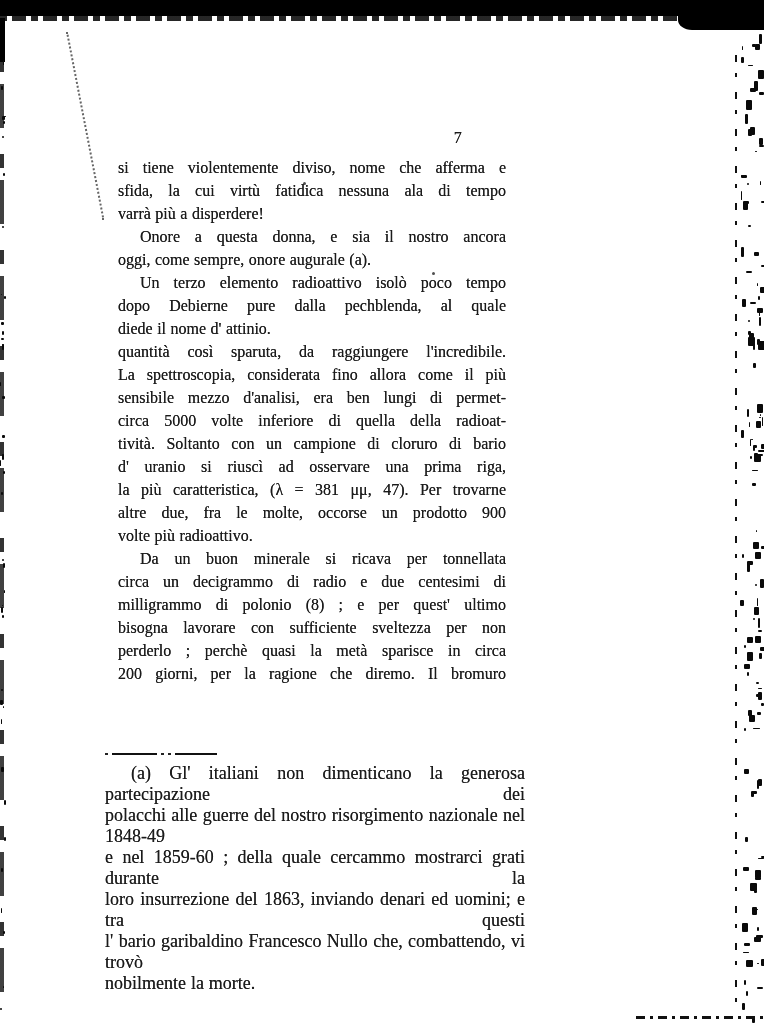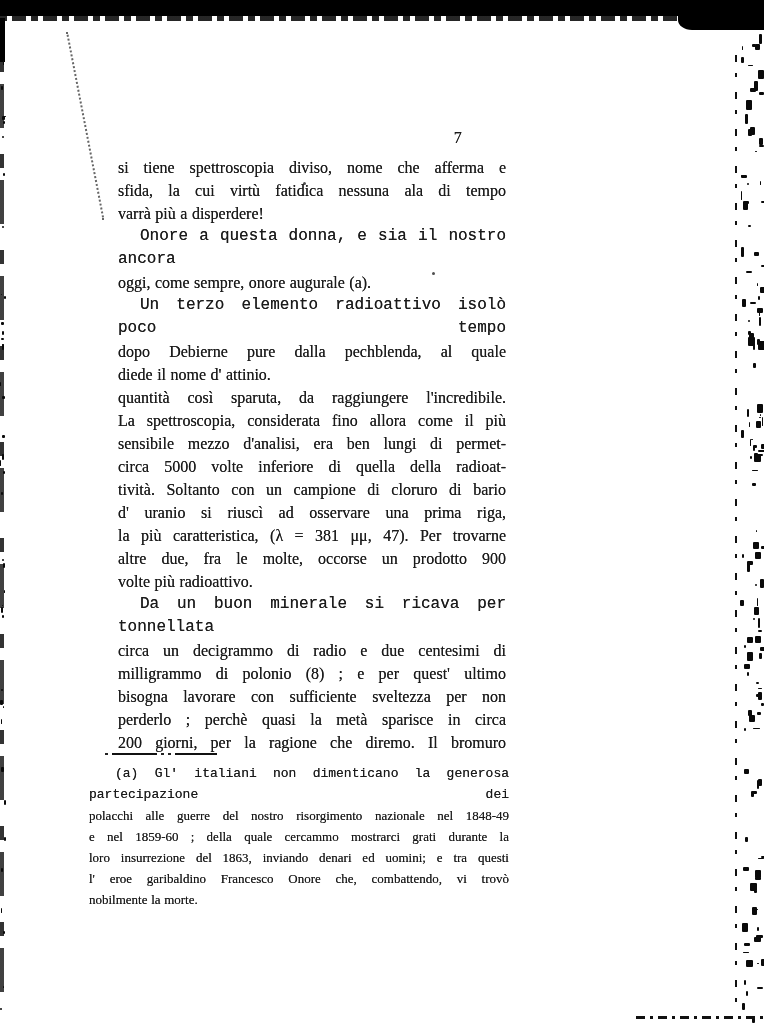--- a/index.html
+++ b/index.html
@@ -75,28 +75,28 @@
     text-shadow: 0 0 .5px rgba(0,0,0,.75);
     word-spacing: .5px;
   }
   .footnote-rule {
     position: absolute; left: 105px; top: 753px; width: 112px; height: 2px;
     background: repeating-linear-gradient(90deg,
       #222 0 3px, transparent 3px 7px, #111 7px 52px, transparent 52px 56px,
       #222 56px 59px, transparent 59px 63px);
   }
   .footnote-text {
-    position: absolute; left: 89px; top: 763px; width: 420px;
-    font-size: 13px; line-height: 21px;
+    position: absolute; left: 105px; top: 763px; width: 420px;
+    font-size: 18px; line-height: 21px;
     text-shadow: 0 0 .4px rgba(0,0,0,.7);
     word-spacing: .4px;
   }
   .line { text-align: justify; }
   .line.just { text-align-last: justify; }
-  .line.indent { text-indent: 22px; font-family: Liberation Mono, monospace; }
+  .line.indent { text-indent: 22px; }
   .footnote-text .line.indent { text-indent: 26px; }
 </style>
 </head>
 <body>
 
 <div class="screen">
 
   <div class="top-band"></div>
   <div class="top-band-fringe"></div>
   <div class="top-right-blob"></div>
@@ -278,21 +278,21 @@
       <i style="left:1.4px;top:261.9px;width:2.2px;height:3.4px"></i>
     </div>
   <div class="bottom-dots"></div>
   <div class="diagonal-scratch"></div>
   <div class="stray-dot" style="left:303px;top:182px;"></div>
   <div class="stray-dot" style="left:432px;top:272px;"></div>
 
   <div class="page-number">7</div>
 
   <div class="body-text">
-      <div class="line just">si tiene spettroscopia diviso, nome che afferma e</div>
+      <div class="line just">si tiene violentemente diviso, nome che afferma e</div>
       <div class="line just">sfida, la cui virtù fatidica nessuna ala di tempo</div>
       <div class="line">varrà più a disperdere!</div>
       <div class="line indent just">Onore a questa donna, e sia il nostro ancora</div>
       <div class="line">oggi, come sempre, onore augurale (a).</div>
       <div class="line indent just">Un terzo elemento radioattivo isolò poco tempo</div>
       <div class="line just">dopo Debierne pure dalla pechblenda, al quale</div>
       <div class="line">diede il nome d' attinio.</div>
       <div class="line just">quantità così sparuta, da raggiungere l'incredibile.</div>
       <div class="line just">La spettroscopia, considerata fino allora come il più</div>
       <div class="line just">sensibile mezzo d'analisi, era ben lungi di permet-</div>
@@ -310,17 +310,17 @@
       <div class="line just">200 giorni, per la ragione che diremo. Il bromuro</div>
     </div>
 
   <div class="footnote-rule"></div>
 
   <div class="footnote-text">
       <div class="line indent just">(a) Gl' italiani non dimenticano la generosa partecipazione dei</div>
       <div class="line just">polacchi alle guerre del nostro risorgimento nazionale nel 1848-49</div>
       <div class="line just">e nel 1859-60 ; della quale cercammo mostrarci grati durante la</div>
       <div class="line just">loro insurrezione del 1863, inviando denari ed uomini; e tra questi</div>
-      <div class="line just">l' eroe garibaldino Francesco Onore che, combattendo, vi trovò</div>
+      <div class="line just">l' bario garibaldino Francesco Nullo che, combattendo, vi trovò</div>
       <div class="line">nobilmente la morte.</div>
     </div>
 
 </div>
 
 </body></html>

